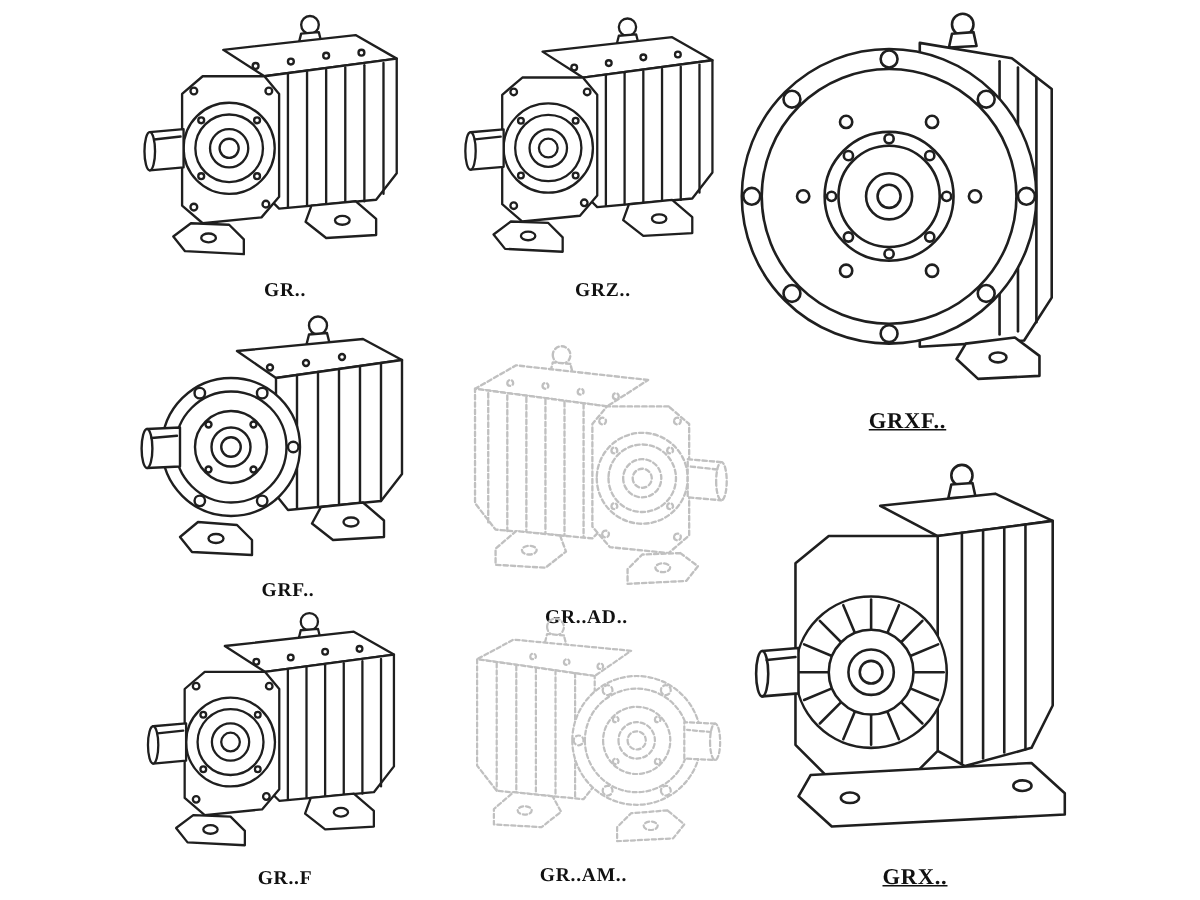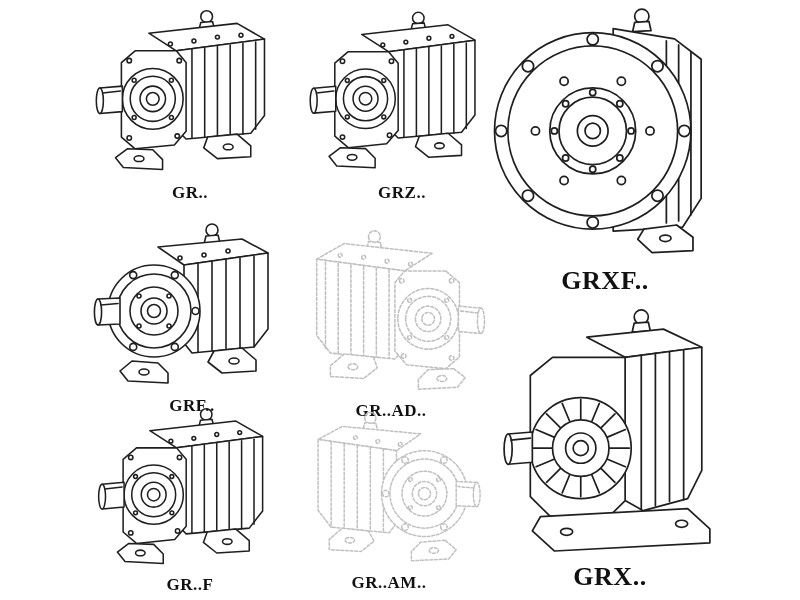--- a/index.html
+++ b/index.html
@@ -3,32 +3,32 @@
 <meta charset="utf-8">
 <style>
   html,body{margin:0;padding:0;}
   body{
     width:800px;height:600px;background:#ffffff;position:relative;overflow:hidden;
     font-family:"Liberation Serif","DejaVu Serif",serif;
   }
   .cell{position:absolute;display:flex;flex-direction:column;align-items:center;}
   .cell svg.drawing{width:100%;color:#1f1f1f;}
   .cell .label{
-    font-weight:bold;font-size:17px;color:#111111;letter-spacing:.5px;
+    font-weight:bold;font-size:13px;color:#111111;letter-spacing:.5px;
     text-align:center;line-height:22px;white-space:nowrap;
   }
-  .cell .label.label-lg{font-size:26px;}
+  .cell .label.label-lg{font-size:15px;text-decoration:underline;}
   .cell.faint svg.drawing{color:#c0c0c0;stroke-dasharray:3 2;}
 
   #cell-gr  {left:92px;  top:2px;   width:196px; height:206px;}
   #cell-grz {left:306px; top:2px;   width:192px; height:206px;}
   #cell-grxf{left:492px; top:2px;   width:226px; height:298px;}
-  #cell-grf {left:92px;  top:215px; width:200px; height:206px;}
+  #cell-grf {left:92px;  top:202px; width:200px; height:206px;}
   #cell-grad{left:288px; top:224px; width:206px; height:202px;}
-  #cell-grx {left:494px; top:300px; width:232px; height:296px;}
+  #cell-grx {left:494px; top:300px; width:232px; height:296px;justify-content:space-between;}
   #cell-grft{left:92px;  top:402px; width:196px; height:198px;}
   #cell-gram{left:288px; top:404px; width:202px; height:194px;align-items:center;}
 
   #cell-gr  svg.drawing, #cell-grz svg.drawing {height:180px;}
   #cell-grxf svg.drawing{height:268px;}
   #cell-grf svg.drawing {height:180px;}
   #cell-grad svg.drawing{height:176px;}
   #cell-grx svg.drawing {height:266px;}
   #cell-grft svg.drawing{height:172px;}
   #cell-gram svg.drawing{height:168px;}

